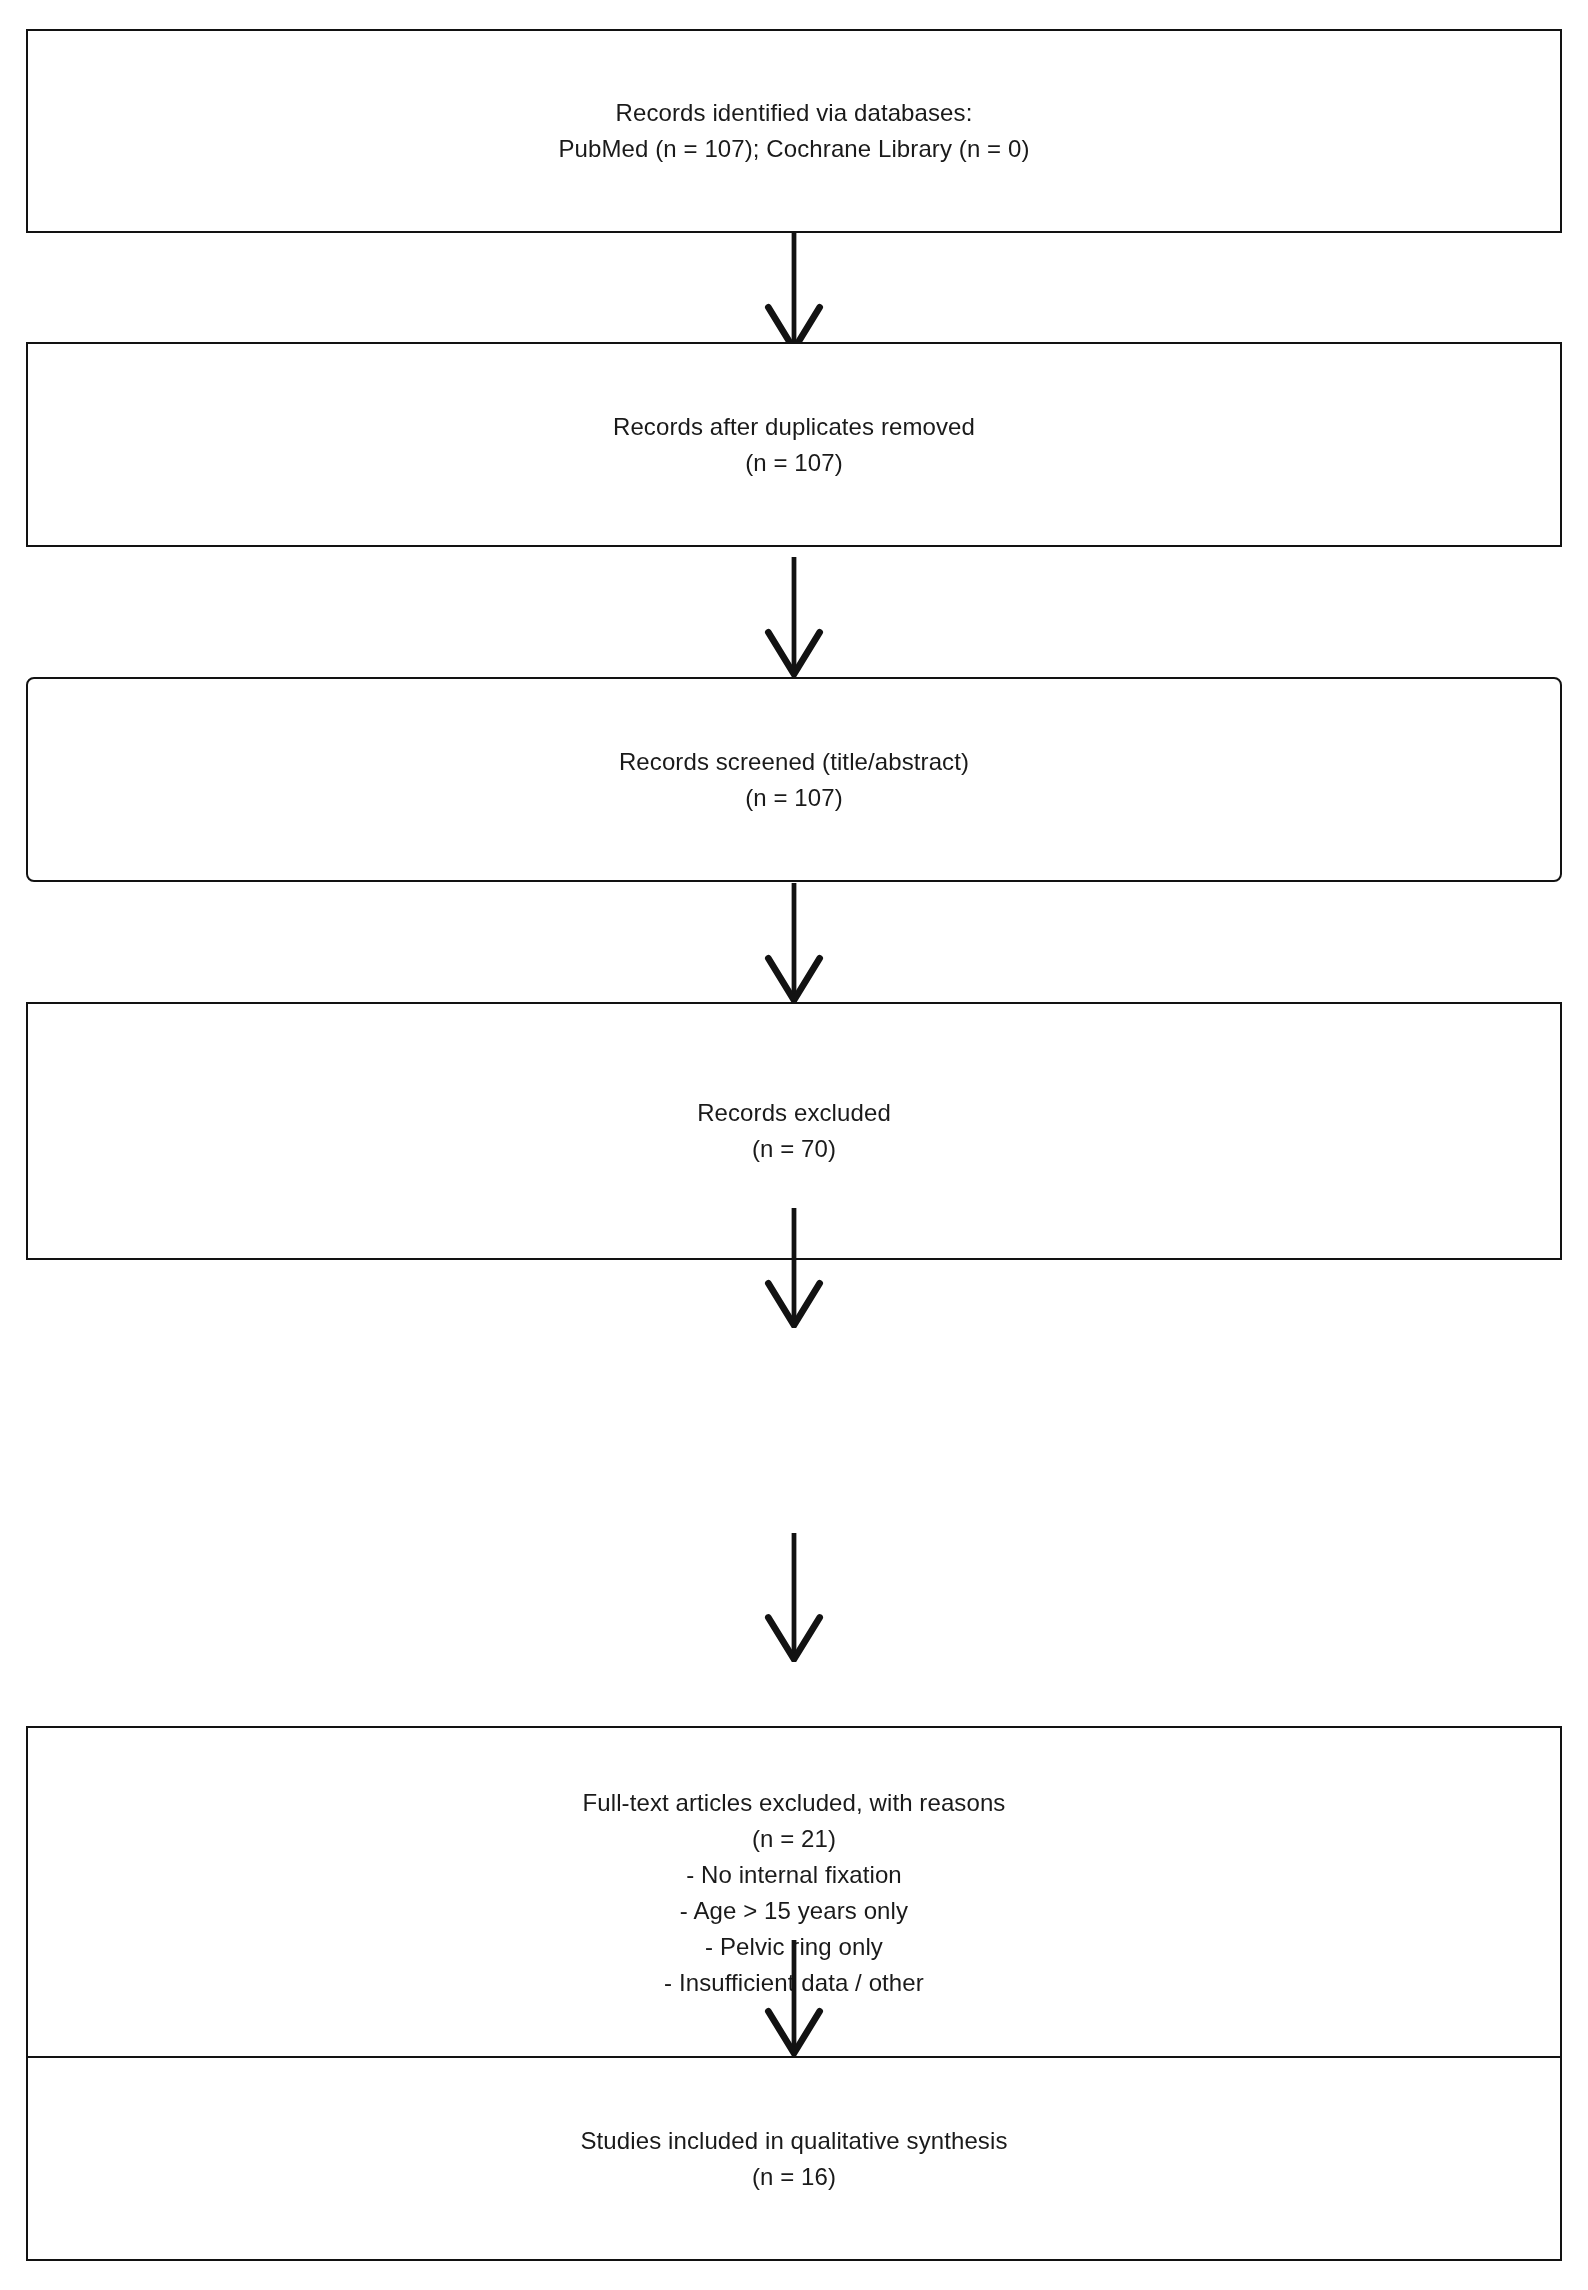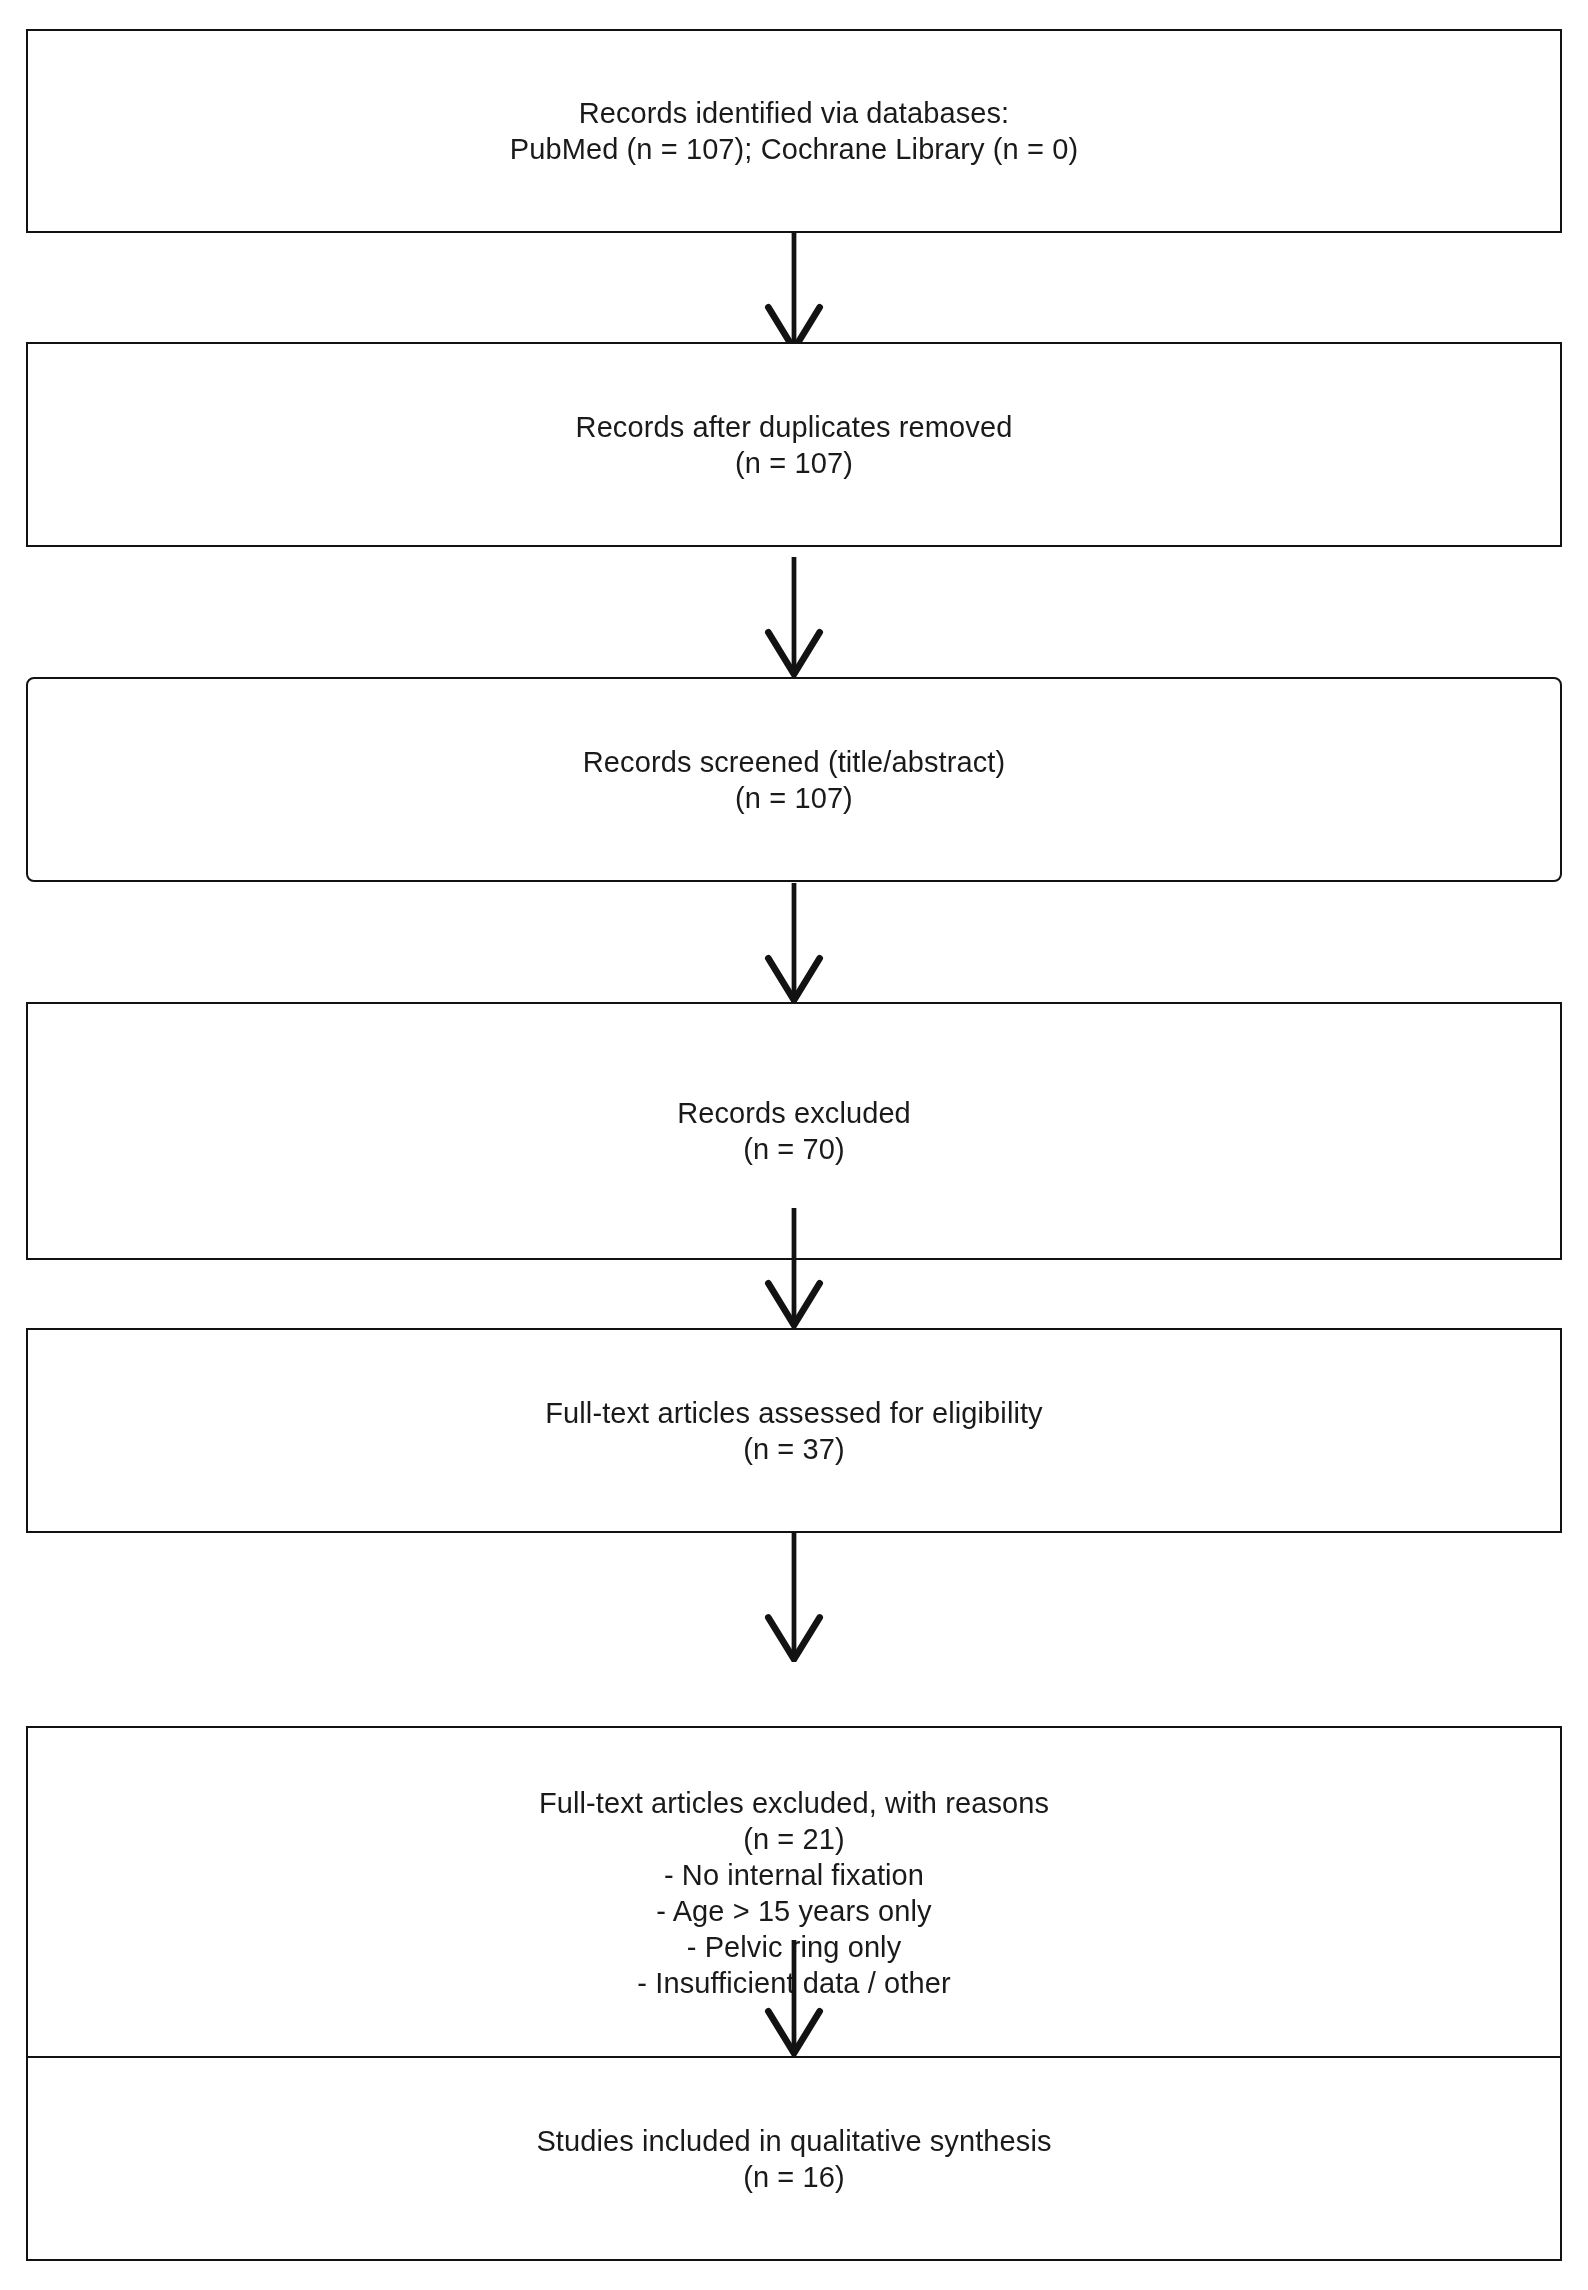--- a/index.html
+++ b/index.html
@@ -29,21 +29,21 @@
     box-sizing: border-box;
     border: 2.9px solid #121212;
     background: #ffffff;
     display: flex;
     align-items: center;
     justify-content: center;
     text-align: center;
   }
 
   .node-text {
-    font-size: 29px;
+    font-size: 24px;
     line-height: 36px;
     letter-spacing: 0.1px;
     color: #1a1a1a;
     white-space: pre-line;
     text-align: center;
   }
 
   .arrow {
     position: absolute;
     left: 0;
@@ -102,24 +102,20 @@
 (n = 70)</div>
   </div>
 
   <div class="arrow" style="top:1208px; height:120px;">
     <svg viewBox="0 0 1670 126" preserveAspectRatio="none">
       <path d="M 835 0 L 835 123" stroke="#121212" stroke-width="5" fill="none"></path>
       <path d="M 808 79 L 835 123 L 862 79" stroke="#121212" stroke-width="7" fill="none" stroke-linecap="round" stroke-linejoin="miter"></path>
     </svg>
   </div>
 
-  <div class="node" style="top:1328px; height:205px;">
-    <div class="node-text">Full-text articles assessed for eligibility
-(n = 37)</div>
-  </div>
 
   <div class="arrow" style="top:1533px; height:129px;">
     <svg viewBox="0 0 1670 136" preserveAspectRatio="none">
       <path d="M 835 0 L 835 133" stroke="#121212" stroke-width="5" fill="none"></path>
       <path d="M 808 89 L 835 133 L 862 89" stroke="#121212" stroke-width="7" fill="none" stroke-linecap="round" stroke-linejoin="miter"></path>
     </svg>
   </div>
 
   <div class="node" style="top:1726px; height:333px;">
     <div class="node-text">Full-text articles excluded, with reasons

